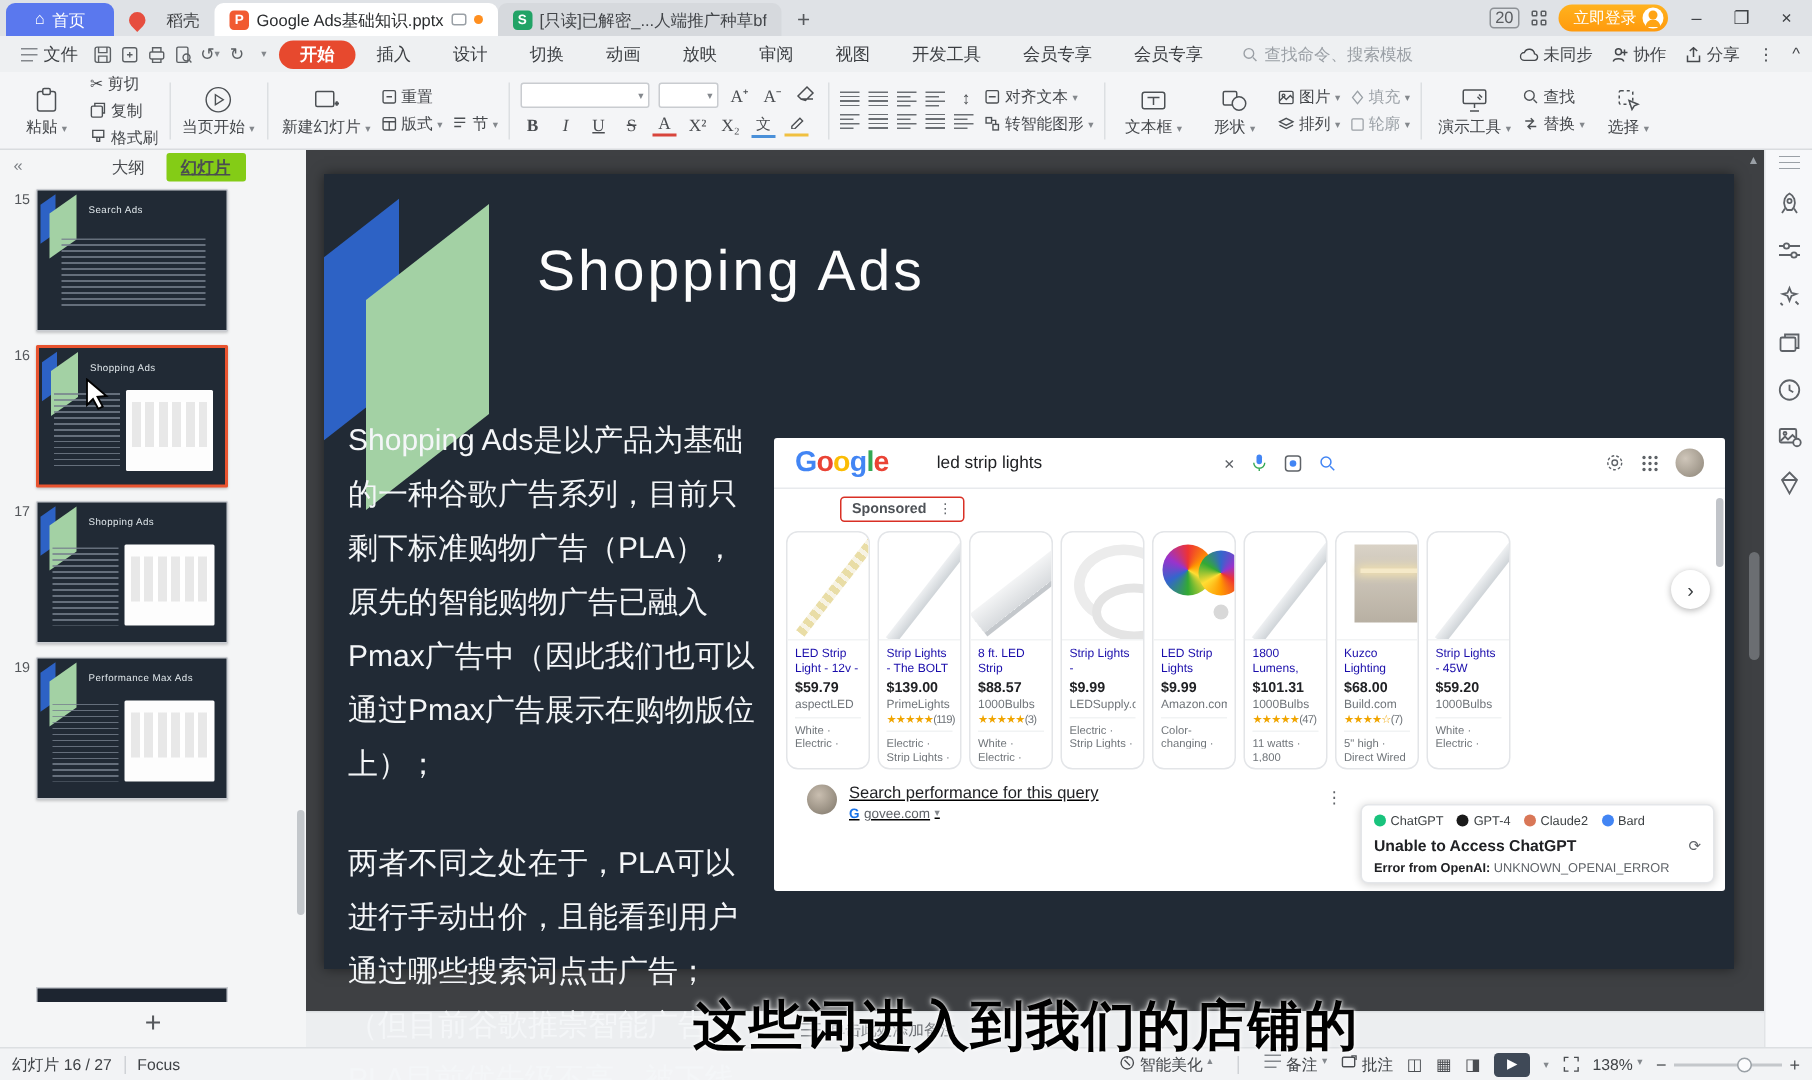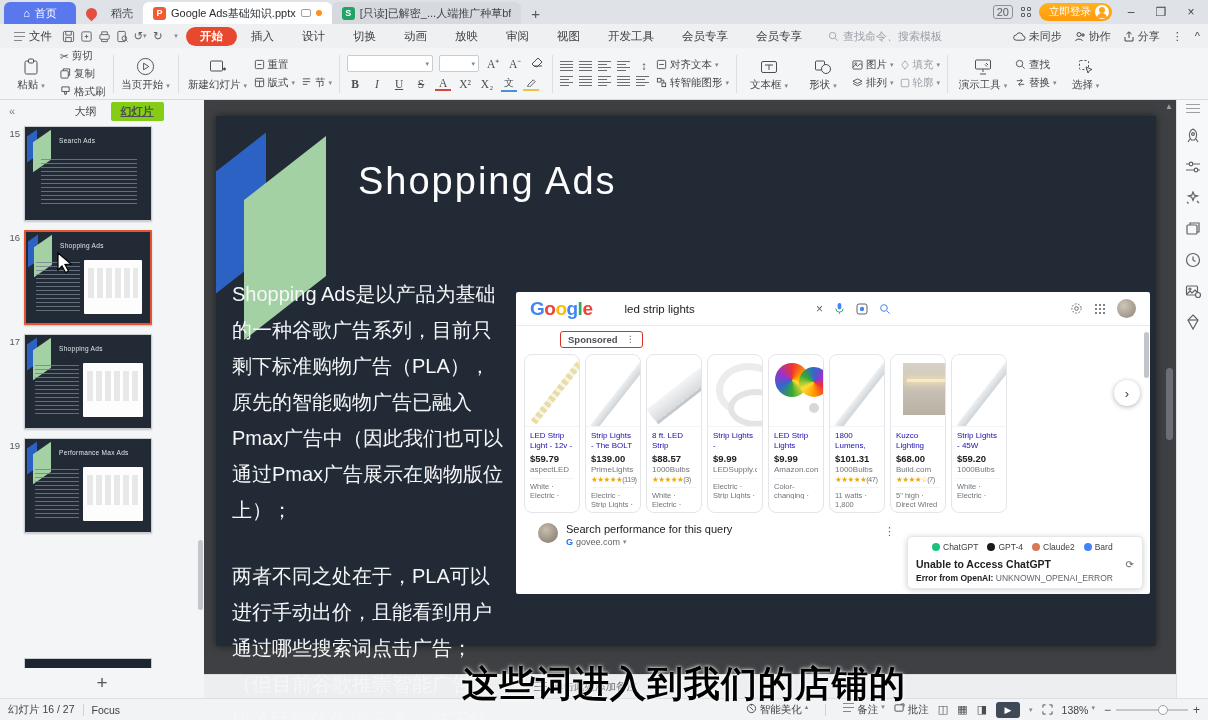--- a/index.html
+++ b/index.html
@@ -145,31 +145,31 @@
   .c-img[data-img="sconce"]:after{left:16px;top:24px;width:38px;height:3px;background:#f5e9c8;box-shadow:0 0 6px 2px #f0e0b0;}
   .c-title{font-size:8px;line-height:10px;color:#1a0dab;height:20px;overflow:hidden;cursor:pointer;}
   .c-price{font-size:9.5px;font-weight:bold;color:#202124;margin-top:2px;}
   .c-seller{font-size:8px;color:#70757a;margin-top:1px;height:10px;overflow:hidden;}
   .c-stars{font-size:7.5px;color:#f0a500;letter-spacing:-.5px;}
   .c-stars .cnt{color:#70757a;}
   .c-attrs{font-size:7.5px;line-height:9px;color:#70757a;border-top:1px solid #f1f3f4;margin-top:3px;padding-top:3px;height:21px;overflow:hidden;}
   .g-next{position:absolute;right:10px;top:88px;width:26px;height:26px;border-radius:50%;background:#fff;
           box-shadow:0 1px 5px rgba(0,0,0,.3);display:flex;align-items:center;justify-content:center;
           font-size:13px;color:#3c4043;cursor:pointer;z-index:3;}
-  .g-footer{display:flex;align-items:flex-start;gap:8px;padding:10px 0 0 22px;position:relative;}
+  .g-footer{display:flex;align-items:flex-start;gap:8px;padding:10px 0 0 22px;position:relative;text-decoration:underline;}
   .gf-av{width:20px;height:20px;border-radius:50%;background:radial-gradient(circle at 40% 35%,#c9beb0,#7d7568);flex:none;}
   .gf-title{font-size:11px;color:#202124;}
   .gf-src{font-size:9px;color:#5f6368;margin-top:2px;display:flex;align-items:center;gap:3px;}
   .gf-g{color:#1a73e8;font-weight:bold;font-size:9px;}
   .gf-dots{position:absolute;left:368px;top:12px;color:#5f6368;font-size:11px;cursor:pointer;}
   .g-scroll{position:absolute;right:1px;top:40px;width:5px;height:46px;background:#c1c4c9;border-radius:3px;}
   
   .widget{position:absolute;right:7px;top:244px;width:236px;background:#fff;border:1px solid #e4e6e9;
           border-radius:5px;box-shadow:0 1px 6px rgba(0,0,0,.18);padding:5px 8px;z-index:4;}
-  .w-tabs{display:flex;align-items:center;gap:9px;margin-left:16px;}
+  .w-tabs{display:flex;align-items:center;gap:9px;}
   .w-tab{display:flex;align-items:center;gap:3px;font-size:8.5px;color:#3c4043;cursor:pointer;}
   .w-dot{width:8px;height:8px;border-radius:50%;flex:none;}
   .w-head{display:flex;align-items:center;justify-content:space-between;margin-top:6px;}
   .w-title{font-size:10.5px;font-weight:bold;color:#202124;}
   .w-refresh{color:#5f6368;font-size:10px;cursor:pointer;}
   .w-error{font-size:8.5px;color:#5f6368;margin-top:3px;}
   .w-error b{color:#202124;}
 
   
   .cv-scrollup{position:absolute;right:2px;top:2px;width:10px;text-align:center;font-size:8px;color:#9aa0a6;cursor:pointer;}

